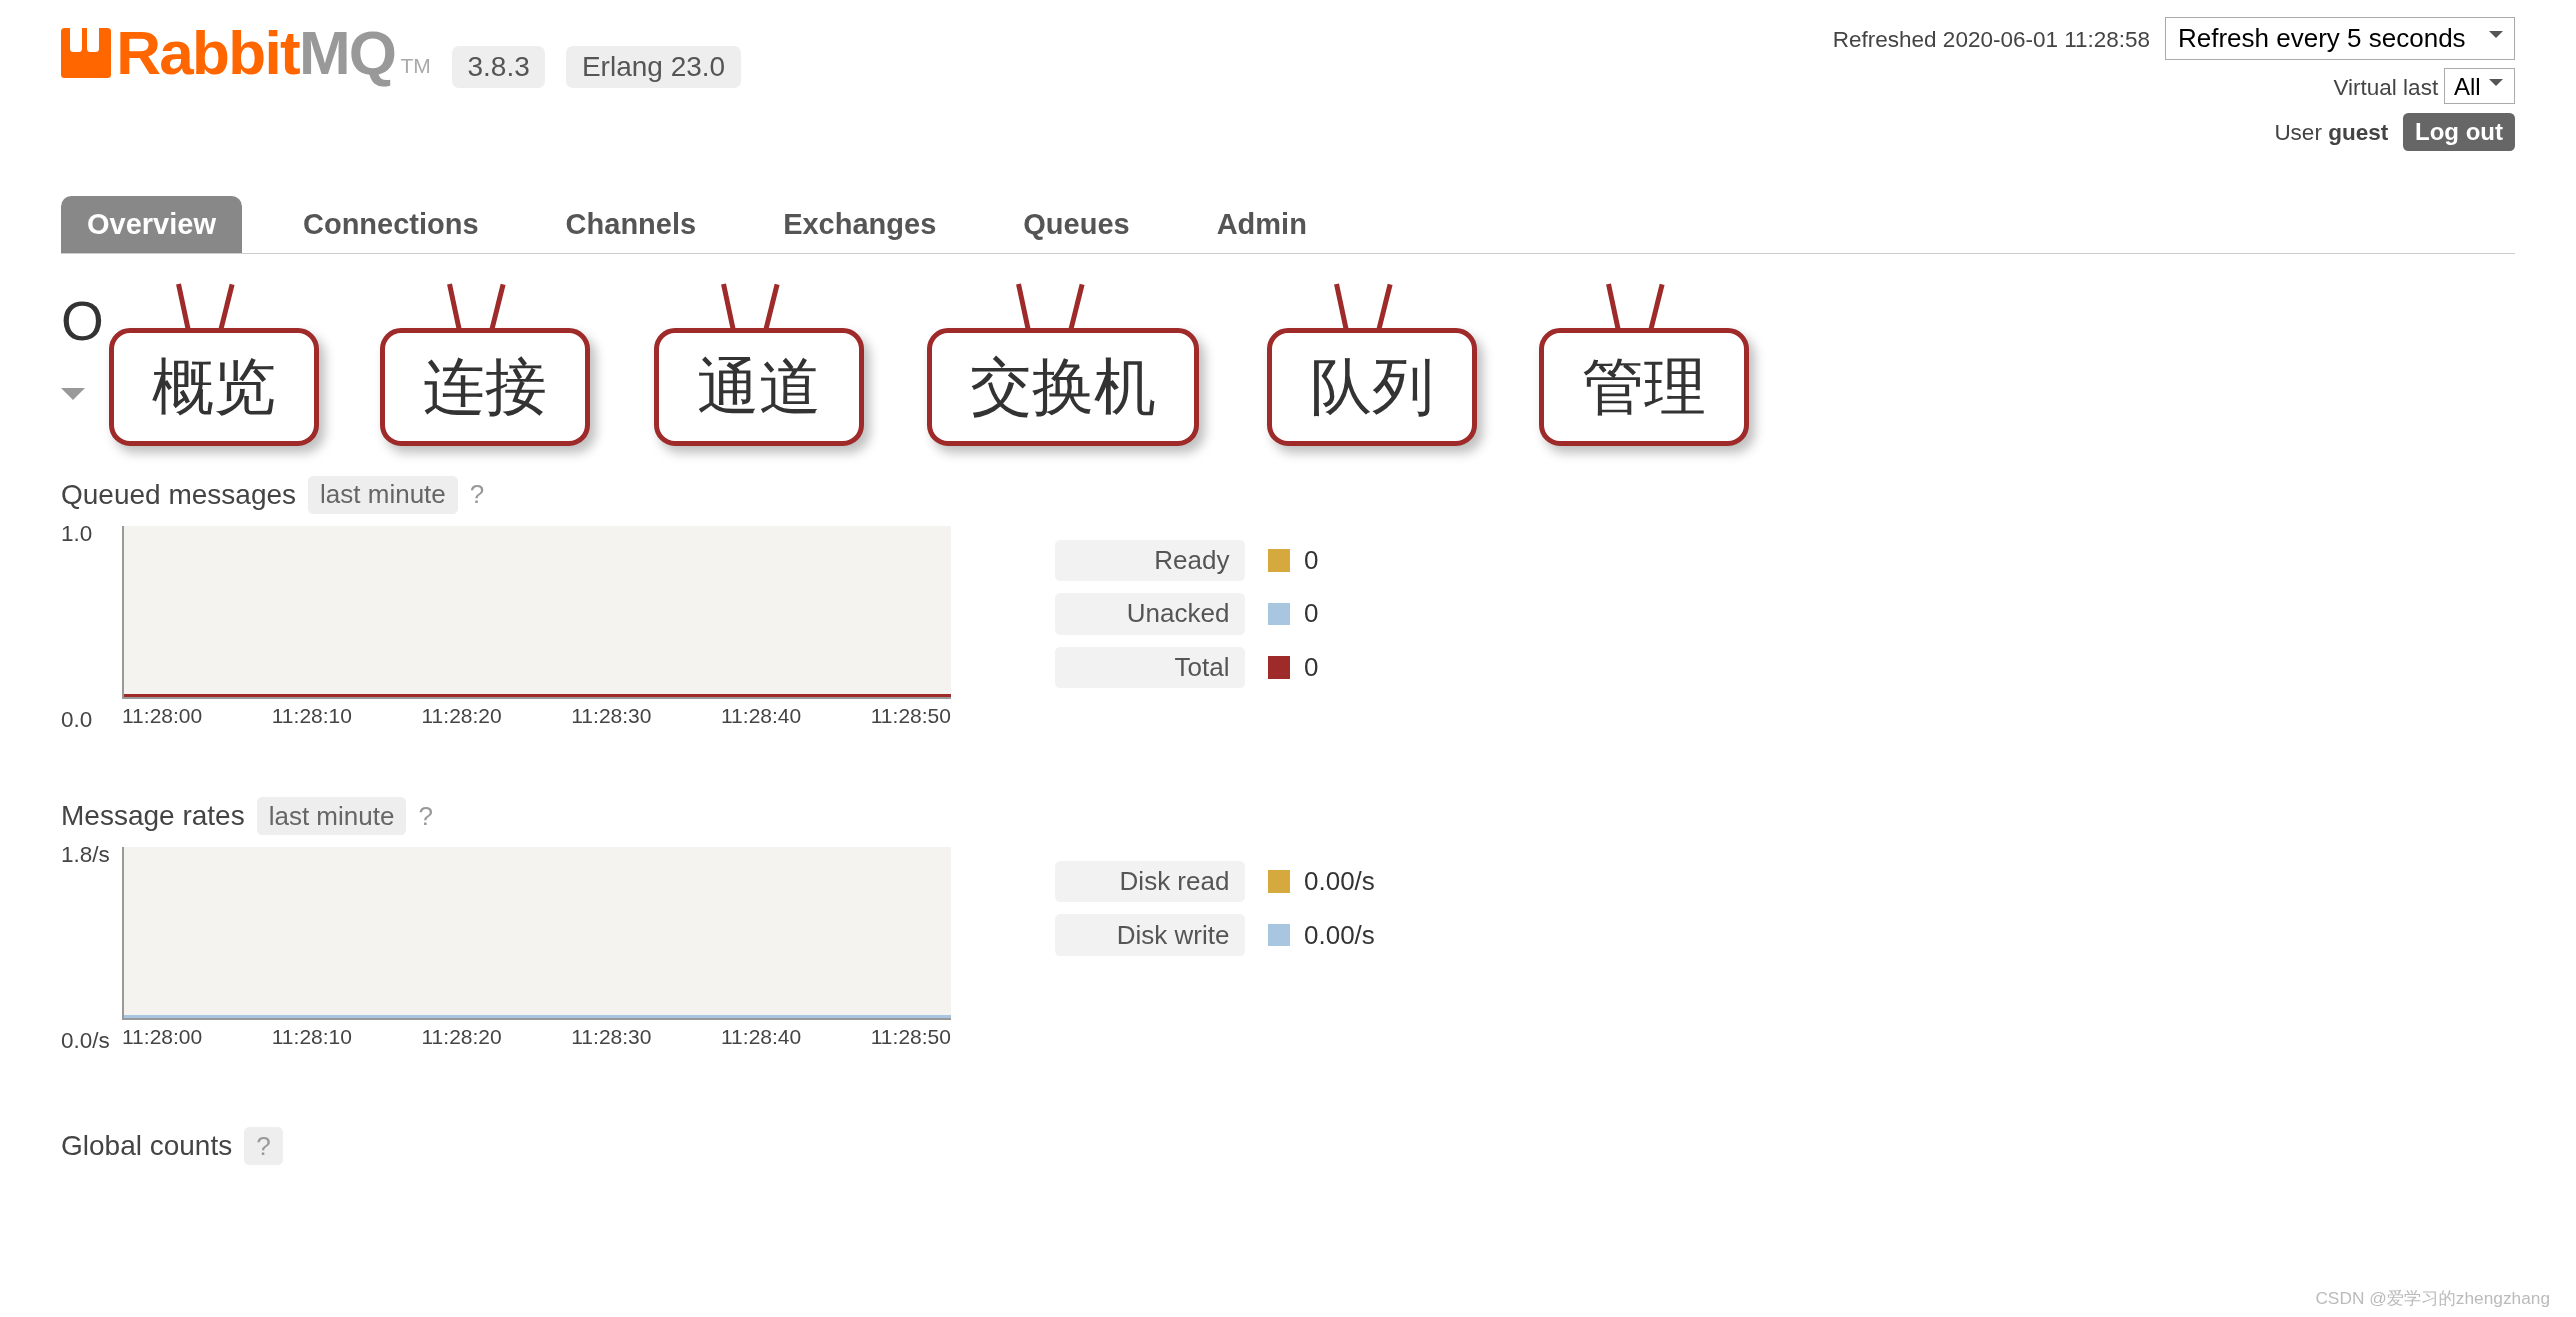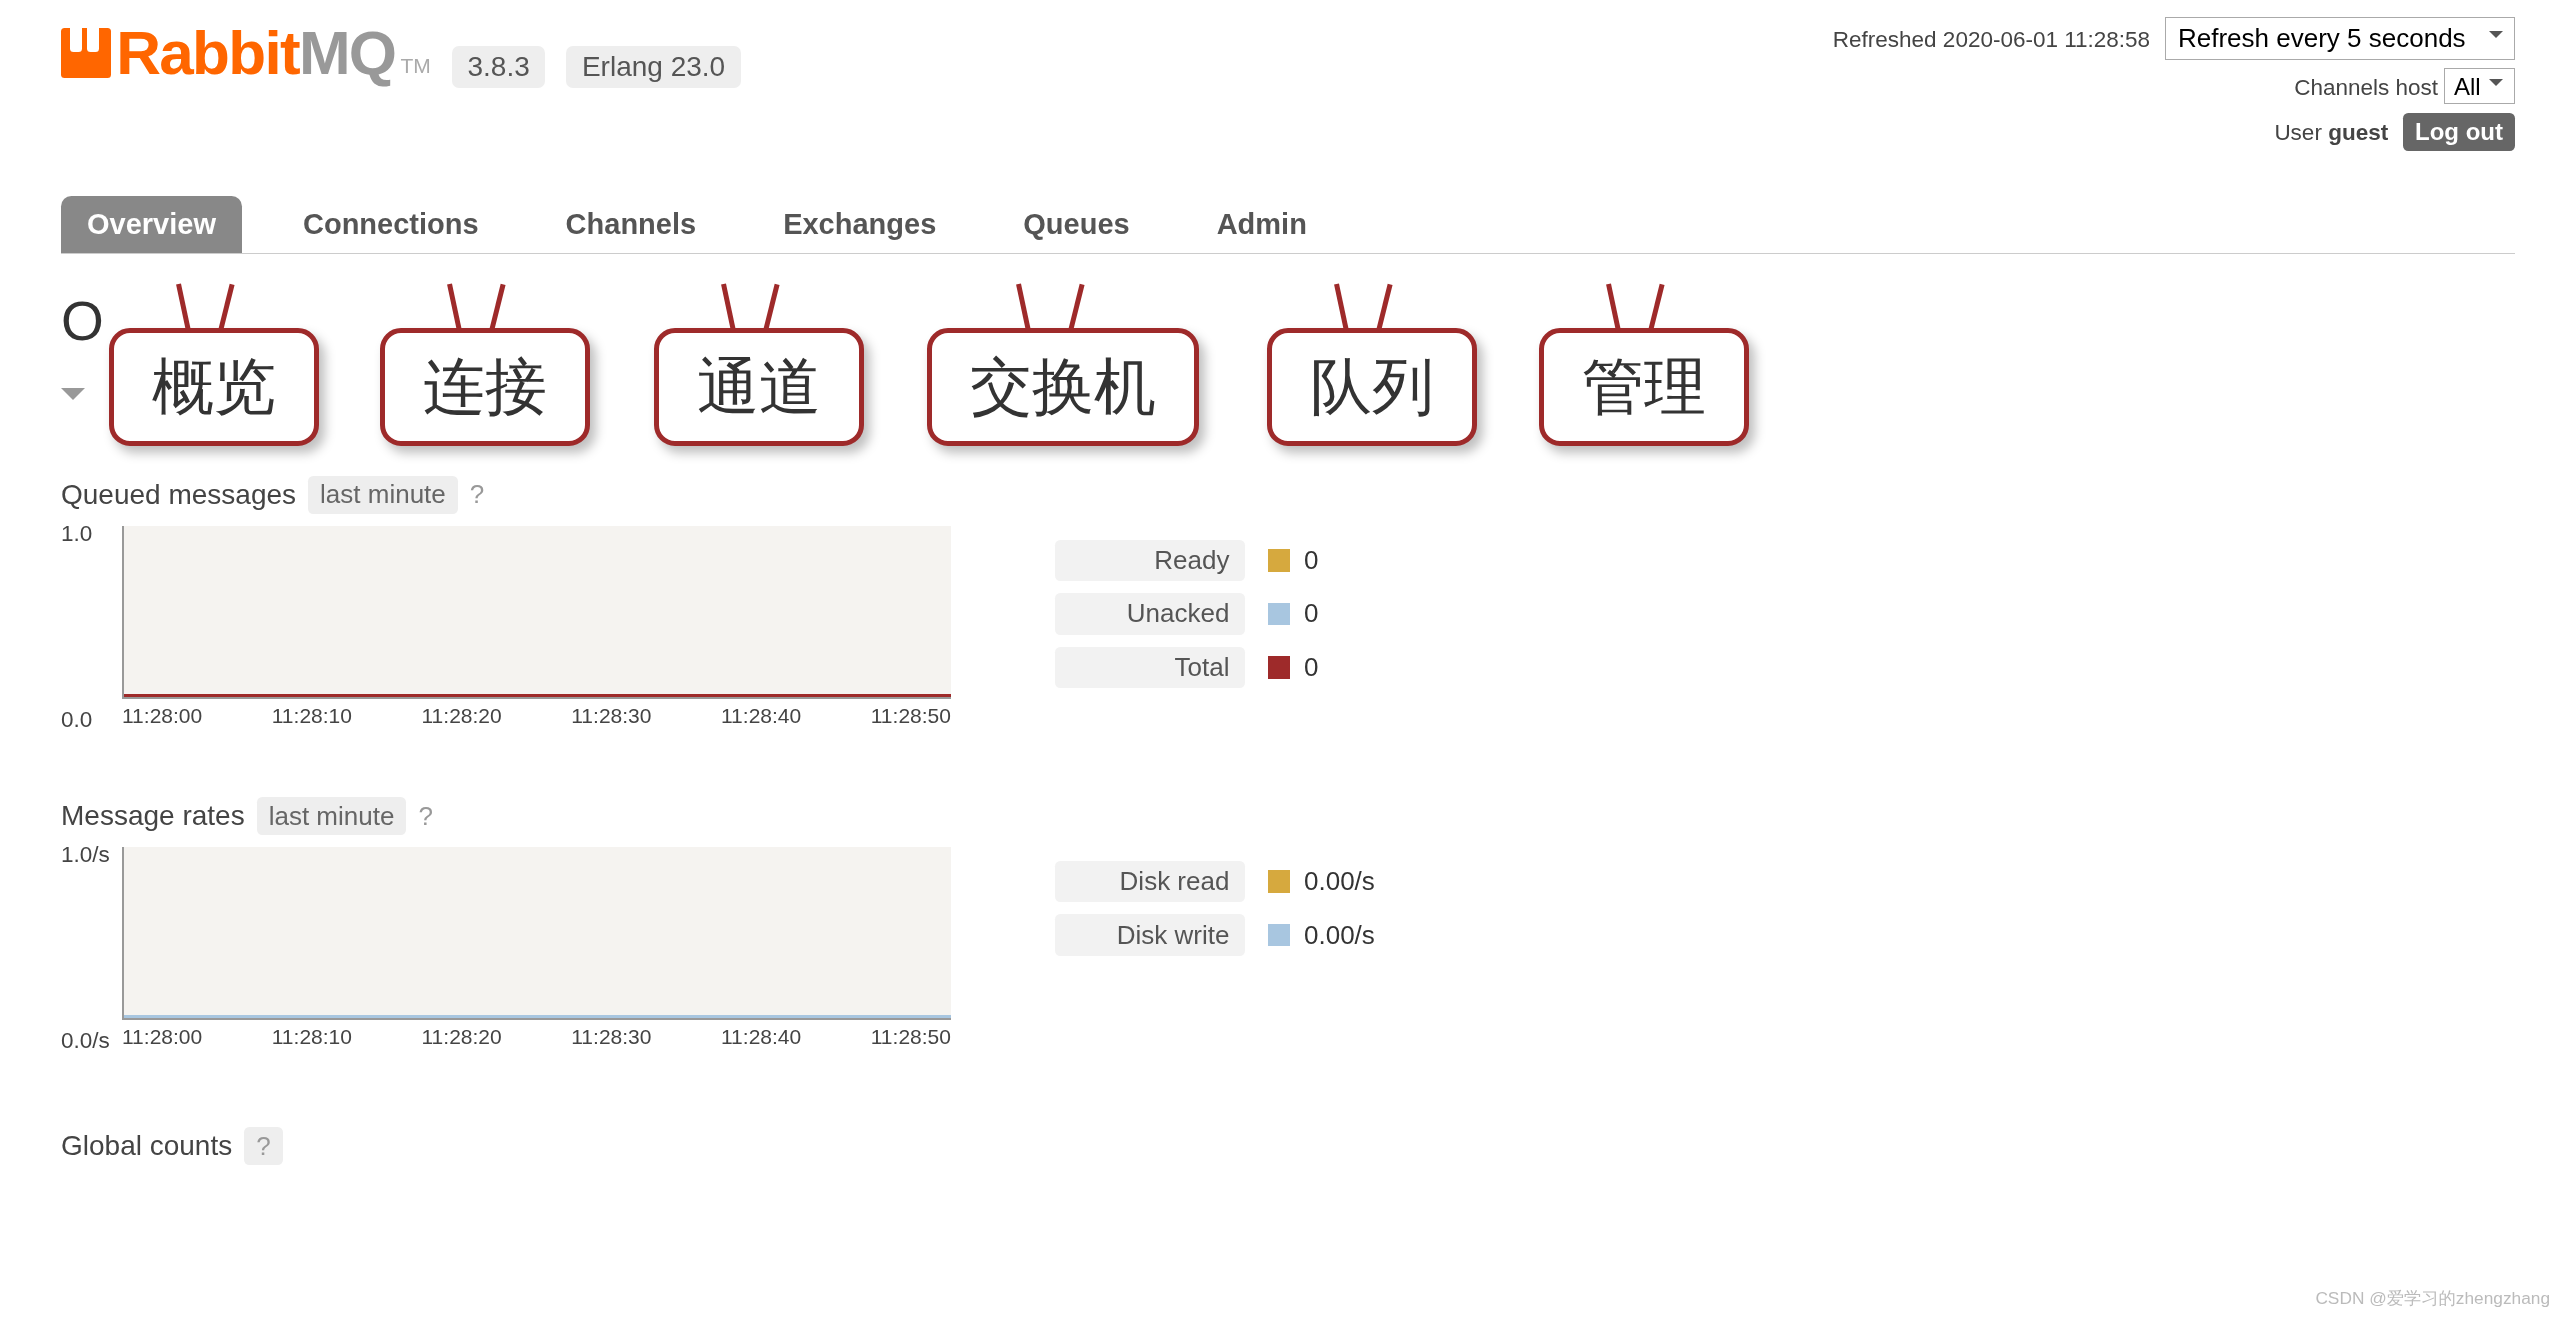--- a/index.html
+++ b/index.html
@@ -133,21 +133,21 @@
   <div class="top-right">
     <div class="line">
       <span>Refreshed 2020-06-01 11:28:58</span>
       <span class="select-wrap">
         <select class="refresh-select">
           <option>Refresh every 5 seconds</option>
         </select>
       </span>
     </div>
     <div class="line">
-      <span>Channels host</span>
+      <span>Virtual last</span>
       <span class="select-wrap">
         <select class="vh-select">
           <option>All</option>
         </select>
       </span>
     </div>
     <div class="line">
       <span>User</span>
       <span class="bold">guest</span>
       <button class="logout-btn">Log out</button>
@@ -219,21 +219,21 @@
 </div>
 
 
 <div class="section-head" style="margin-top:69px;">
   <span>Message rates</span>
   <span class="chip">last minute</span>
   <span class="help">?</span>
 </div>
 <div class="chart-row">
   <div class="chart">
-    <span class="y-top">1.0/s</span>
+    <span class="y-top">1.8/s</span>
     <span class="y-bot">0.0/s</span>
     <div class="chart-area">
         <div class="chart-line" style="background:#a8c6e0"></div>
       </div>
     <div class="x-labels">
       <span>11:28:00</span>
       <span>11:28:10</span>
       <span>11:28:20</span>
       <span>11:28:30</span>
       <span>11:28:40</span>

